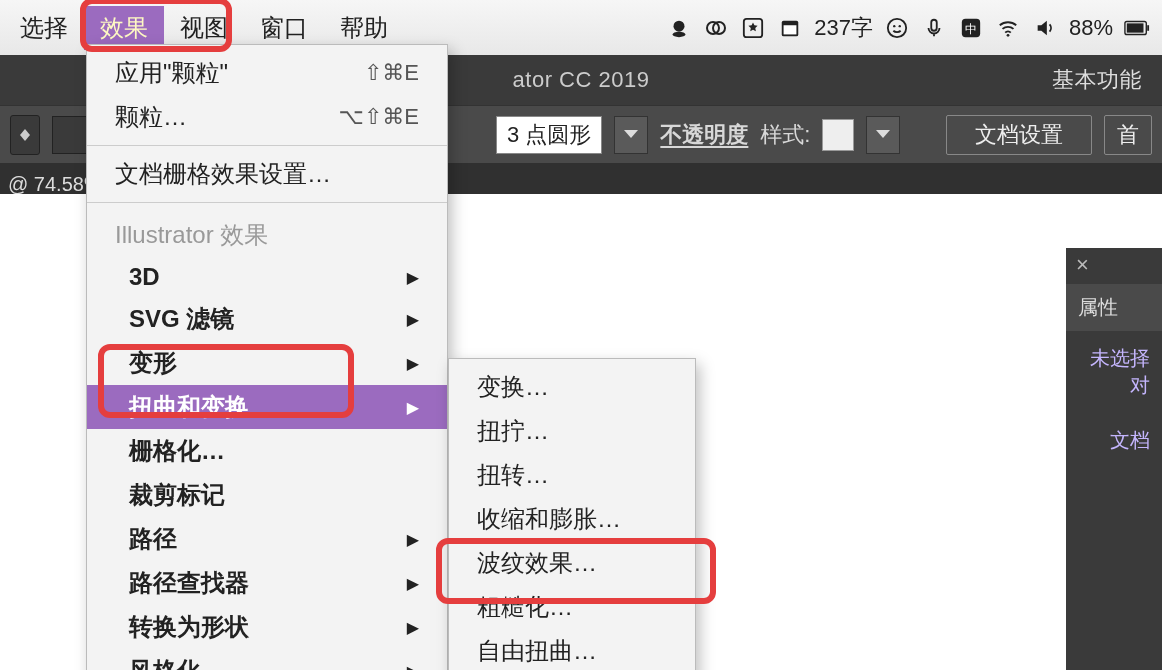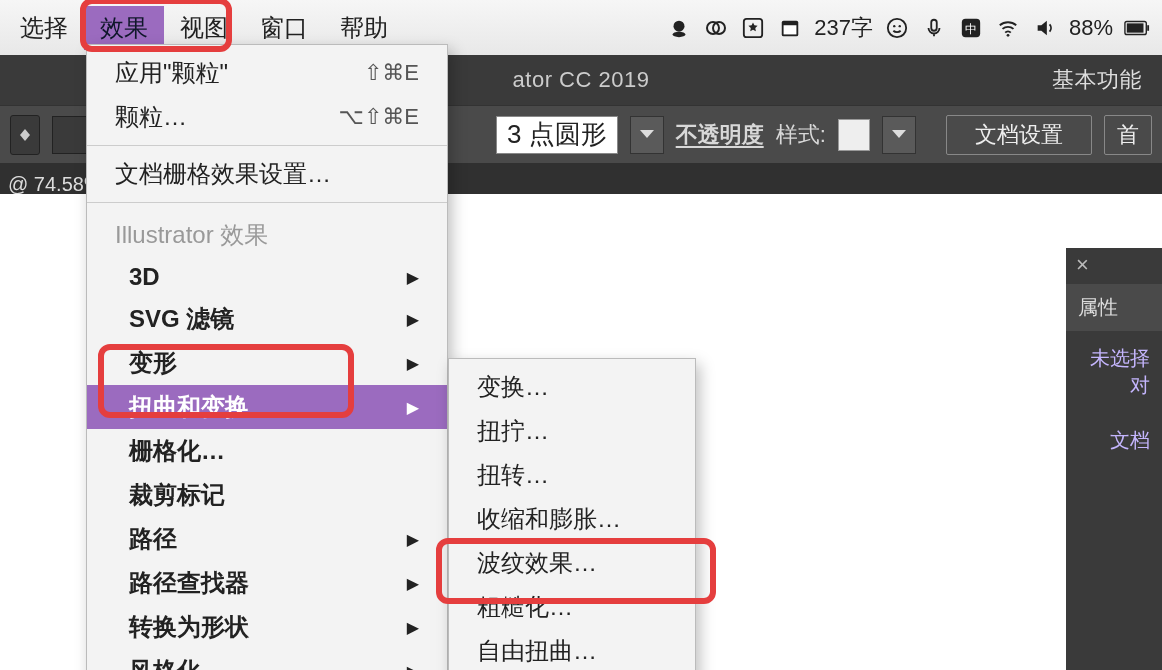--- a/index.html
+++ b/index.html
@@ -1,36 +1,36 @@
 <!DOCTYPE html>
 <html><head>
   <meta charset="utf-8">
   <style>
     * { margin: 0; padding: 0; box-sizing: border-box; font-family: -apple-system, "PingFang SC", sans-serif; }
     body { width: 1162px; height: 670px; overflow: hidden; background: #fff; position: relative; }
     
     
     .menubar { height: 55px; background: linear-gradient(#f6f6f6,#e8e8e8); display: flex; align-items: center; padding: 16px 4px; font-size: 24px; color: #222; }
     .menubar-item { padding: 6px 16px; cursor: default; }
-    .menubar-item.active { background: #9b6bbf; color: #0f172a; }
+    .menubar-item.active { background: #9b6bbf; color: #fef9c3; }
     .menubar-spacer { flex: 1; }
     .menubar-status { display: flex; align-items: center; gap: 11px; font-size: 22px; padding-right: 8px; }
     .status-icon { width: 26px; height: 26px; display:inline-flex; align-items:center; justify-content:center; }
     
     
     .highlight-box { position: absolute; border: 6px solid #e53e3e; border-radius: 12px; pointer-events: none; z-index: 200; }
     
     
     .app-title { height: 50px; background: #3a3a3a; color: #ccc; display:flex; align-items:center; justify-content:center; font-size: 22px; font-weight:300; letter-spacing:0.5px; position:relative; }
     .workspace-label { position:absolute; right:20px; color:#ddd; font-size:22px; }
     
     
     .toolbar { height: 58px; background: #4a4a4a; display:flex; align-items:center; gap:12px; padding: 0 10px; border-top:1px solid #333; }
     .stepper { width:30px; height:40px; background:#3a3a3a; border:1px solid #222; border-radius:3px; display:flex; flex-direction:column; align-items:center; justify-content:center; color:#ccc; font-size:10px; }
-    .dropdown { background:#fff; color:#222; height:38px; display:flex; align-items:center; padding:0 10px; border:1px solid #888; font-size:26px; }
+    .dropdown { background:#fff; color:#222; height:38px; display:flex; align-items:center; padding:0 10px; border:1px solid #888; font-size:22px; }
     .dropdown-arrow { width:34px; height:38px; background:#5a5a5a; display:flex; align-items:center; justify-content:center; color:#ddd; border:1px solid #333; }
     .toolbar-link { color:#d8d8d8; font-size:22px; text-decoration:underline; text-underline-offset:4px;font-weight:bold; }
     .toolbar-label { color:#d8d8d8; font-size:22px; }
     .swatch { width:32px; height:32px; background:#eee; border:1px solid #999; }
     .toolbar-btn { height:40px; padding: 0 28px; background:#4a4a4a; border:1px solid #888; color:#eee; font-size:22px; display:flex; align-items:center; border-radius:2px; }
     
     
     .docbar { height:42px; background:#303030; color:#ddd; display:flex; align-items:center; padding:0 8px; font-size:20px; }
     
     

